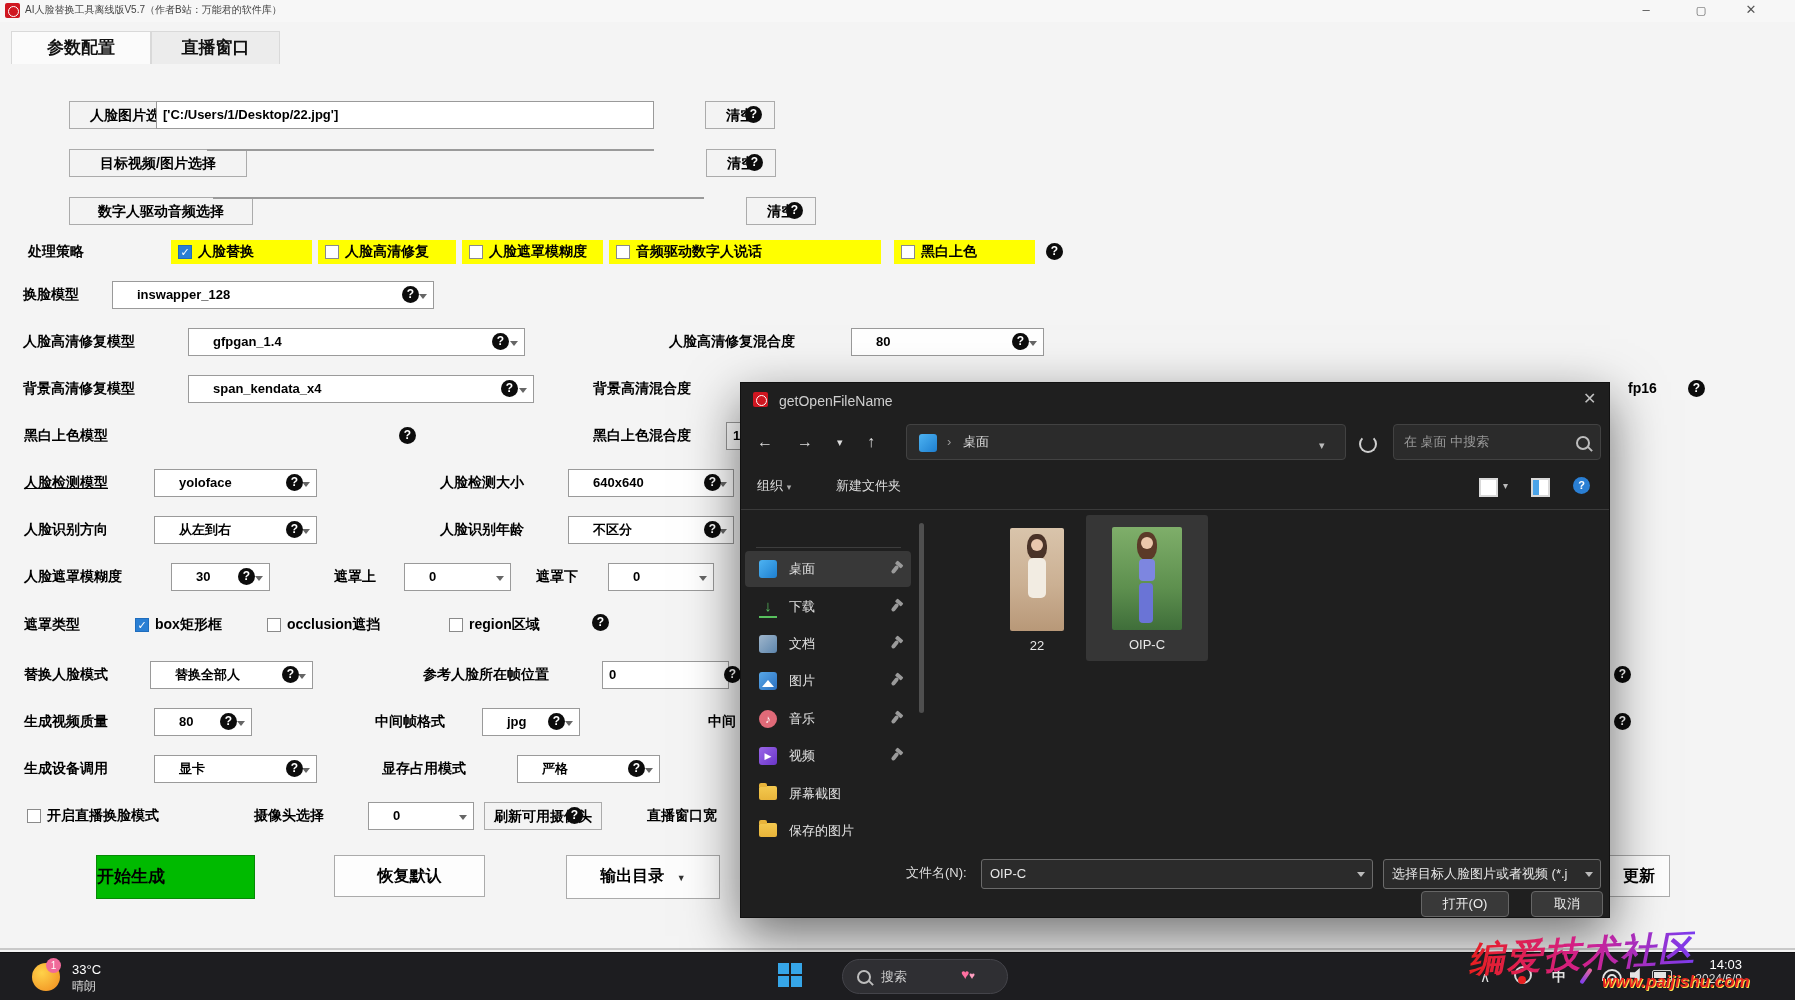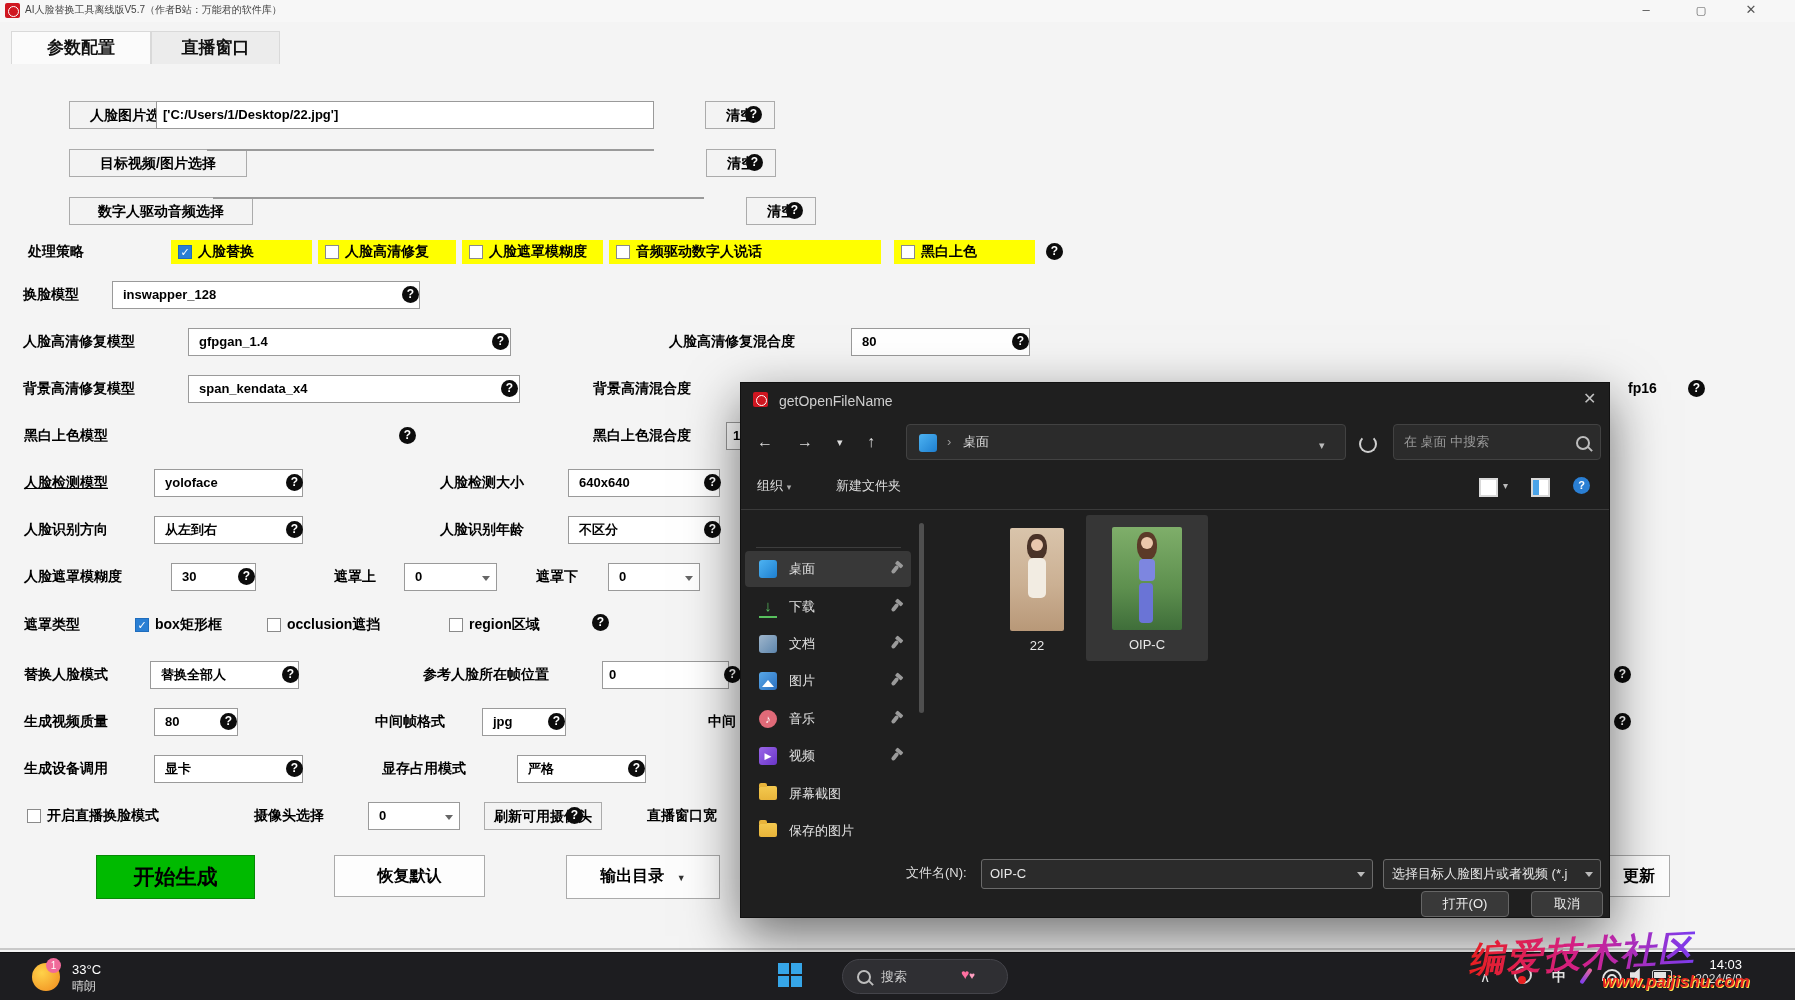--- a/index.html
+++ b/index.html
@@ -10,29 +10,29 @@
   .titlebar{left:0;top:0;width:1795px;height:22px;background:#f7f7f7;}
   .apptitle{left:25px;top:3px;font-size:10px;color:#444;white-space:nowrap;}
   .appicon{width:15px;height:15px;background:#cf1620;border-radius:2px;}
   .appicon::after{content:"";position:absolute;left:3px;top:3px;width:9px;height:9px;border:1.5px solid #fff;border-radius:50%;}
   .winbtn{width:26px;height:18px;text-align:center;line-height:16px;font-size:13px;color:#555;}
   .tab{height:32px;line-height:32px;text-align:center;font-size:17px;font-weight:bold;color:#111;background:#ececec;border:1px solid #d9d9d9;border-bottom:none;}
   .tab.active{background:#fbfbfb;}
   .lbl{font-weight:bold;font-size:14px;color:#000;line-height:26px;white-space:nowrap;}
   .bbtn{border:1px solid #ababab;background:#f3f3f3;text-align:center;font-weight:bold;font-size:14px;line-height:26px;color:#000;white-space:nowrap;margin-left:44px;}
   .inp{background:#fff;border:1px solid #9a9a9a;font-weight:bold;font-size:13px;line-height:26px;padding:0 6px;white-space:nowrap;overflow:hidden;color:#000;}
-  .sel{background:#fff;border:1px solid #9a9a9a;font-weight:bold;font-size:13px;line-height:26px;padding:0 18px 0 10px;white-space:nowrap;overflow:hidden;color:#000;}
+  .sel{background:#fff;border:1px solid #9a9a9a;font-weight:bold;font-size:13px;line-height:26px;padding:0 18px 0 24px;white-space:nowrap;overflow:hidden;color:#000;}
   .sel::after{content:"";position:absolute;right:6px;top:12px;border-left:4px solid transparent;border-right:4px solid transparent;border-top:5px solid #666;}
   .q{width:17px;height:17px;border-radius:50%;background:#0c0c0c;color:#fff;font-weight:bold;font-size:12px;text-align:center;line-height:17px;}
   .cb{width:14px;height:14px;border:1px solid #8a8a8a;background:#fff;flex:none;box-sizing:border-box;text-align:center;line-height:12px;font-size:11px;color:#fff;}
   .cb.on{background:#2a7fd4;border-color:#1f6dbd;}
   .cb.on::after{content:"✓";}
   .ystrip{background:#ffff00;display:flex;align-items:center;gap:6px;padding:0 7px;font-weight:bold;font-size:14px;height:24px;white-space:nowrap;box-sizing:border-box;}
   .cbrow{display:flex;align-items:center;gap:6px;font-weight:bold;font-size:14px;white-space:nowrap;}
-  .greenbtn{background:#00ba00;border:1px solid #068a06;text-align:center;font-weight:bold;font-size:21px;line-height:42px;color:#000;}
+  .greenbtn{background:#00ba00;border:1px solid #068a06;font-weight:bold;font-size:17px;line-height:42px;color:#000;}
   .whitebtn{background:#fdfdfd;border:1px solid #ababab;text-align:center;font-weight:bold;font-size:16px;line-height:40px;color:#000;}
   .edgeline{left:0;top:948px;width:1795px;height:2px;background:#c9c9c9;}
   
   .dlg{left:740px;top:382px;width:870px;height:536px;background:#1f1f1f;border:1px solid #111;box-shadow:0 18px 50px rgba(0,0,0,.55);box-sizing:border-box;color:#d6d6d6;}
   .dlg .t{font-size:14px;color:#cfcfcf;}
   .navic{font-size:16px;color:#dcdcdc;text-align:center;}
   .dbox{background:#2b2b2b;border:1px solid #424242;border-radius:4px;box-sizing:border-box;}
   .dtext{font-size:13px;color:#dedede;line-height:34px;white-space:nowrap;}
   .refresh{width:14px;height:14px;border:2px solid #cfcfcf;border-top-color:transparent;border-radius:50%;}
   .mag{width:10px;height:10px;border:2px solid #bdbdbd;border-radius:50%;}

